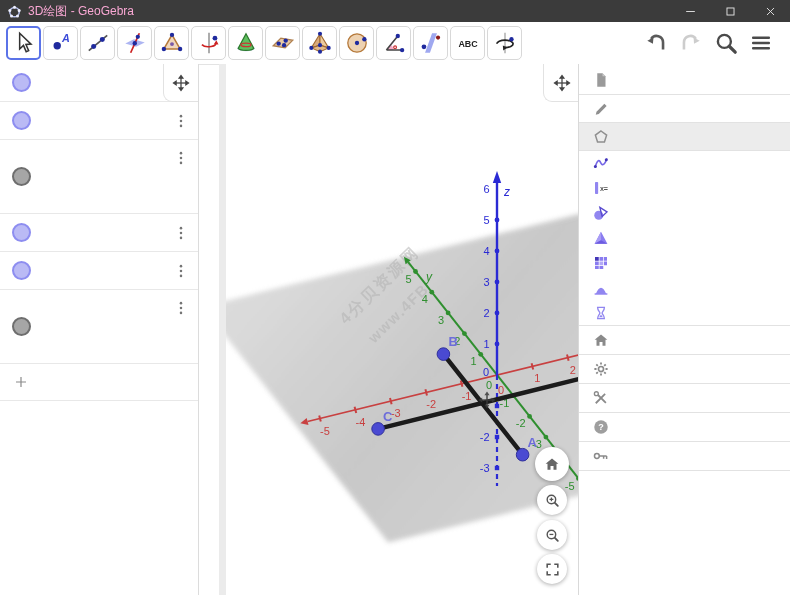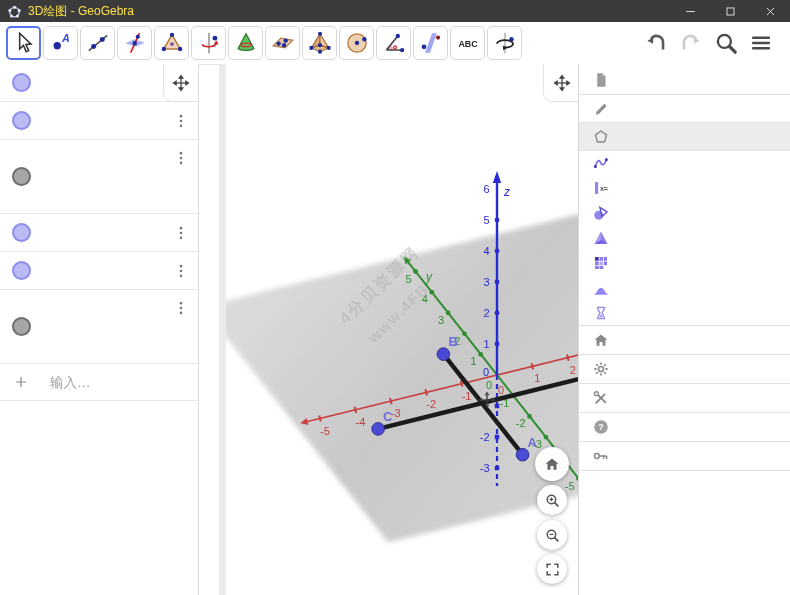--- a/index.html
+++ b/index.html
@@ -2,21 +2,21 @@
 <html><head>
 <meta charset="utf-8">
 <style>
   html,body{margin:0;padding:0;background:#9a9a9a;}
   .window{position:relative;width:790px;height:595px;background:#fff;outline:1px solid #8f8f8f;
           font-family:"Liberation Sans","DejaVu Sans",sans-serif;overflow:hidden;}
   svg{display:block;font-family:"Liberation Sans","DejaVu Sans",sans-serif;}
   
   .titlebar{position:absolute;left:0;top:0;right:0;height:22px;background:#3b3b3b;display:flex;align-items:center;}
   .titlebar .logo{margin:0 6px 0 7px;display:flex;}
-  .title-text{color:#fde047;font-size:12px;}
+  .title-text{color:#f9a8d4;font-size:12px;}
   .win-controls{margin-left:auto;display:flex;height:100%;}
   .win-btn{width:40px;height:100%;display:flex;align-items:center;justify-content:center;background:none;border:0;padding:0;}
   
   .toolbar{position:absolute;left:0;top:22px;right:0;height:42px;background:#fff;border-bottom:1px solid #e3e3e3;display:flex;align-items:center;}
   .tools{display:flex;gap:2px;padding-left:6px;}
   .tool-btn{width:35px;height:34px;background:#fff;border:1px solid #d8d8d8;border-radius:5px;display:flex;align-items:center;justify-content:center;padding:0;box-sizing:border-box;}
   .tool-btn.selected{border:2px solid #5b73e8;}
   .tb-actions{margin-left:auto;display:flex;gap:9px;padding-right:16px;align-items:center;}
   .action-btn{width:26px;height:26px;border:0;background:none;padding:0;display:flex;align-items:center;justify-content:center;}
   
@@ -302,21 +302,20 @@
             </svg>
           </button>
         </div>
       </div>
     <div class="a-input-row">
       <span class="plus-wrap">
           <svg viewBox="0 0 24 24" width="16" height="16">
             <path d="M12 4.5v15M4.5 12h15" stroke="#8a8a8a" stroke-width="1.8"></path>
           </svg>
         </span>
-      <input class="a-input" placeholder="输入…" style="">
     </div>
     <div class="drag-card alg-drag">
         <svg viewBox="0 0 24 24" width="18" height="18">
           <g stroke="#444" stroke-width="1.7" fill="#444">
             <line x1="12" y1="5" x2="12" y2="19"></line>
             <line x1="5" y1="12" x2="19" y2="12"></line>
             <polygon points="12,2 9.5,5.5 14.5,5.5"></polygon>
             <polygon points="12,22 9.5,18.5 14.5,18.5"></polygon>
             <polygon points="2,12 5.5,9.5 5.5,14.5"></polygon>
             <polygon points="22,12 18.5,9.5 18.5,14.5"></polygon>

